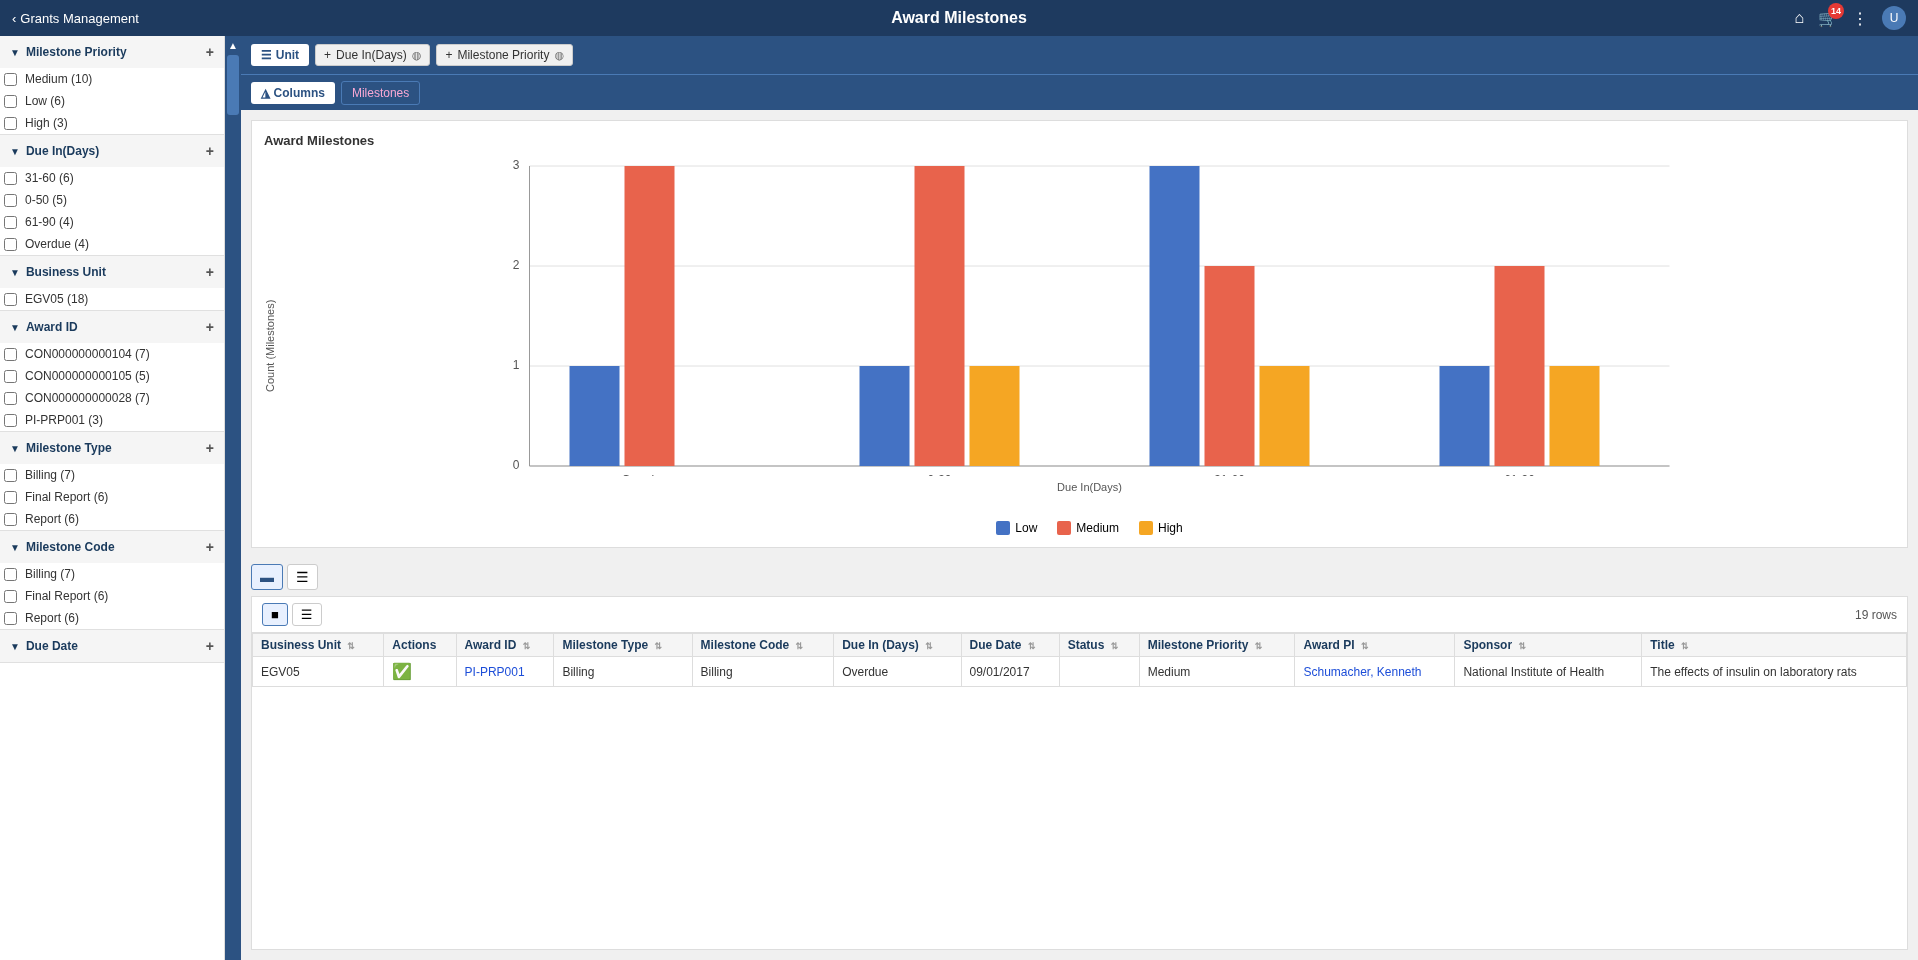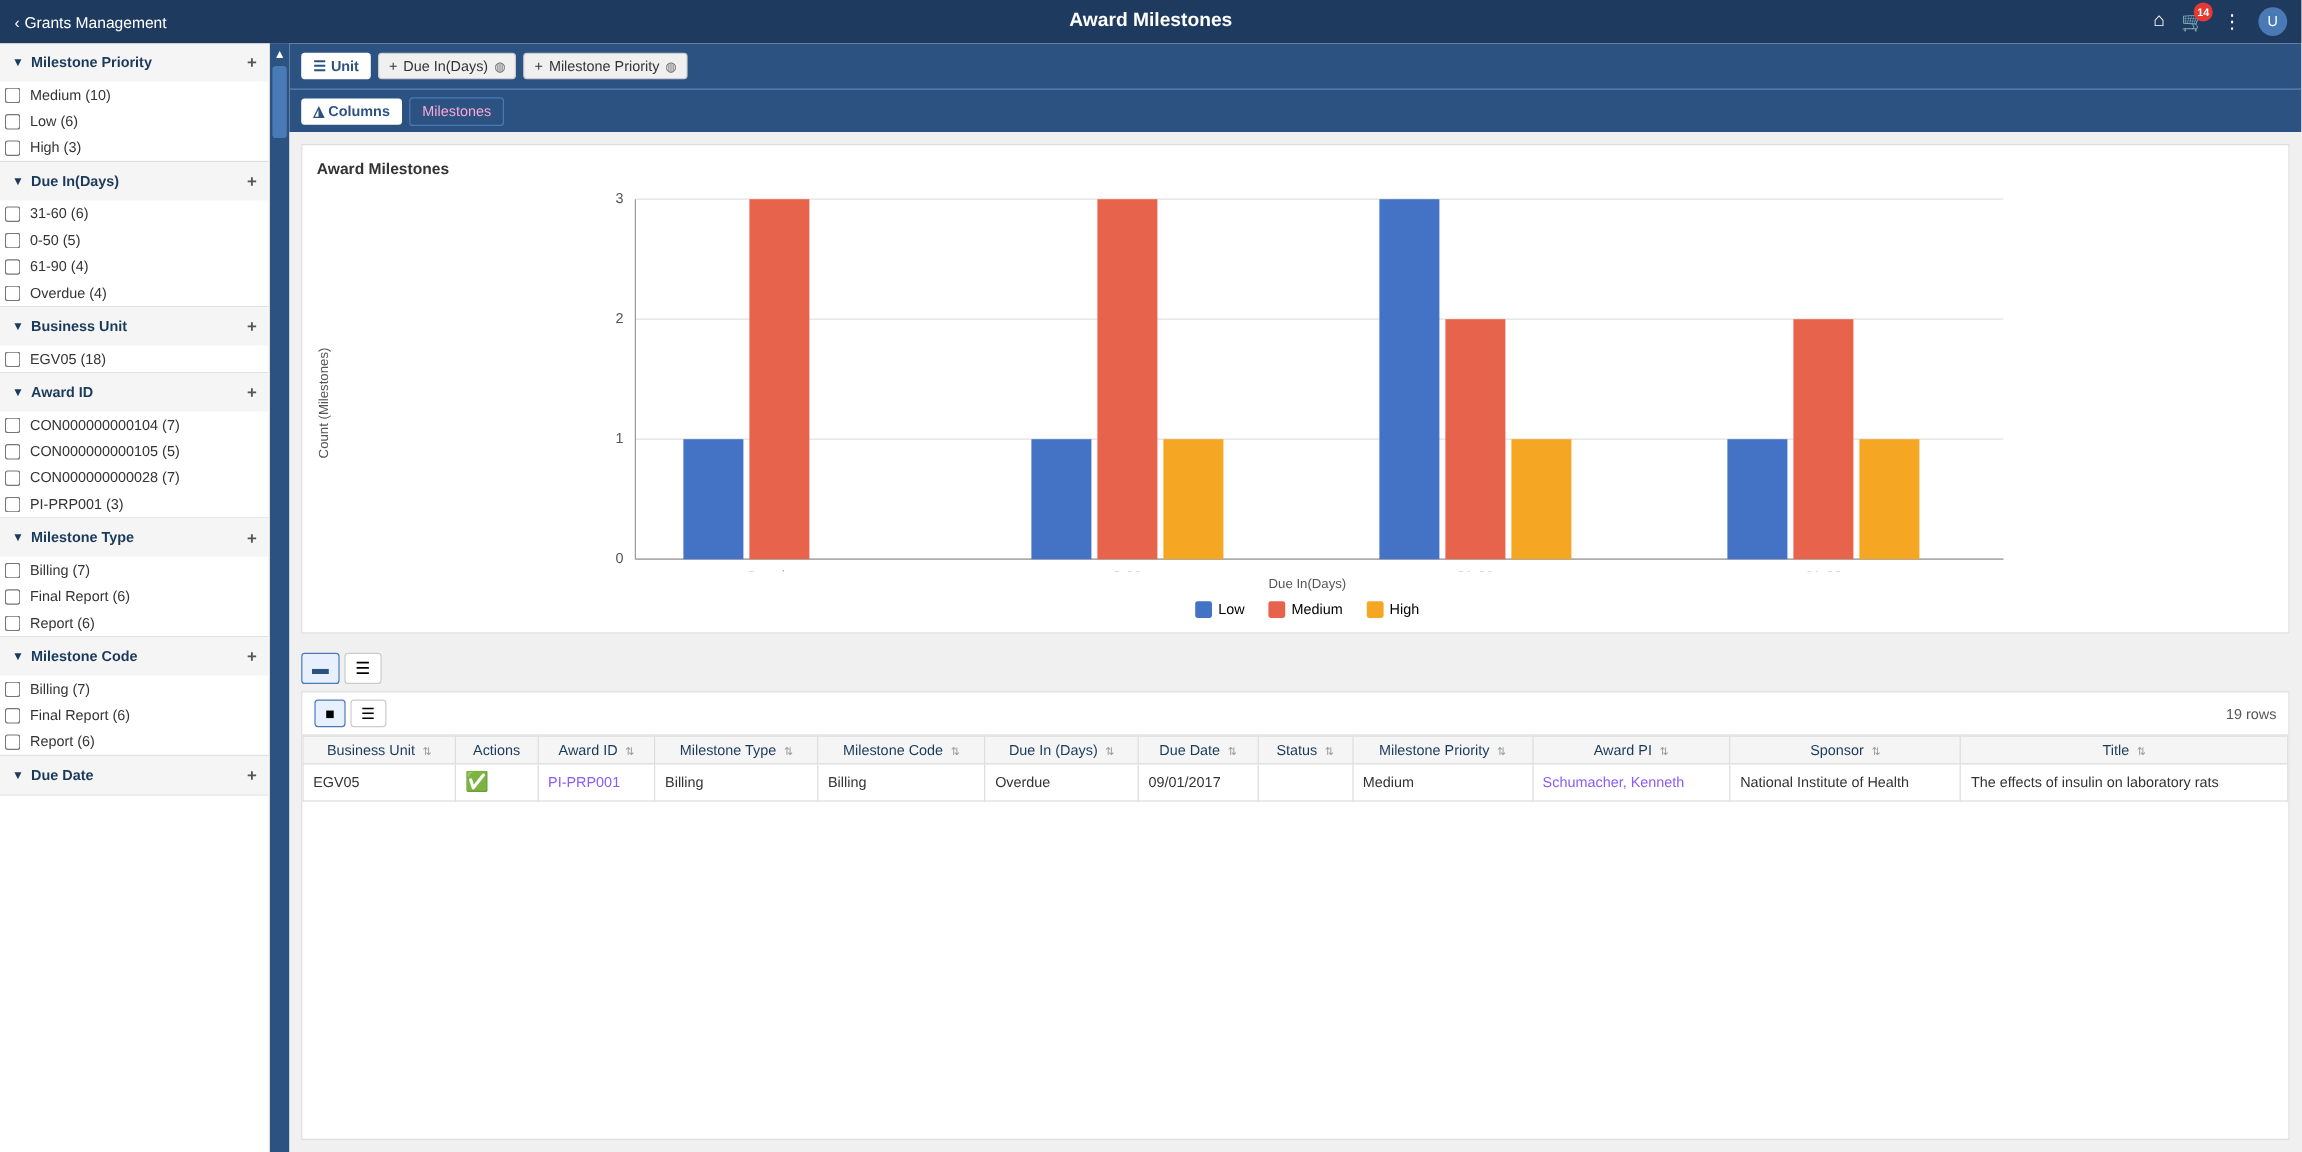--- a/index.html
+++ b/index.html
@@ -244,20 +244,21 @@
       display: flex;
       justify-content: center;
       gap: 20px;
       margin-top: 8px;
     }
     .legend-item {
       display: flex;
       align-items: flex-start;
       gap: 5px;
       font-size: 12px;
+      margin-top: 20px;
     }
     .legend-color {
       width: 14px;
       height: 14px;
       border-radius: 2px;
     }
 
     
     .chart-controls {
       display: flex;
@@ -316,41 +317,41 @@
     }
     table {
       width: 100%;
       border-collapse: collapse;
       font-size: 12px;
     }
     thead th {
       background: #f5f5f5;
       border: 1px solid #ddd;
       padding: 4px 8px;
-      text-align: center;
-      font-weight: normal;
+      text-align: left;
+      font-weight: bold;
       color: #1a3a5c;
       white-space: nowrap;
     }
     thead th .sort-icon {
       font-size: 9px;
       color: #999;
       margin-left: 3px;
     }
     tbody td {
       border: 1px solid #ddd;
       padding: 5px 8px;
       color: #333;
     }
     .status-dot {
       color: #4caf50;
       font-size: 16px;
     }
     .link-text {
-      color: #8b5cf6;
+      color: #1d4ed8;
       text-decoration: none;
     }
   </style>
 </head>
 <body>
 
 <div class="header">
   <div class="header-back">
     <span>‹</span>
     <span>Grants Management</span>

